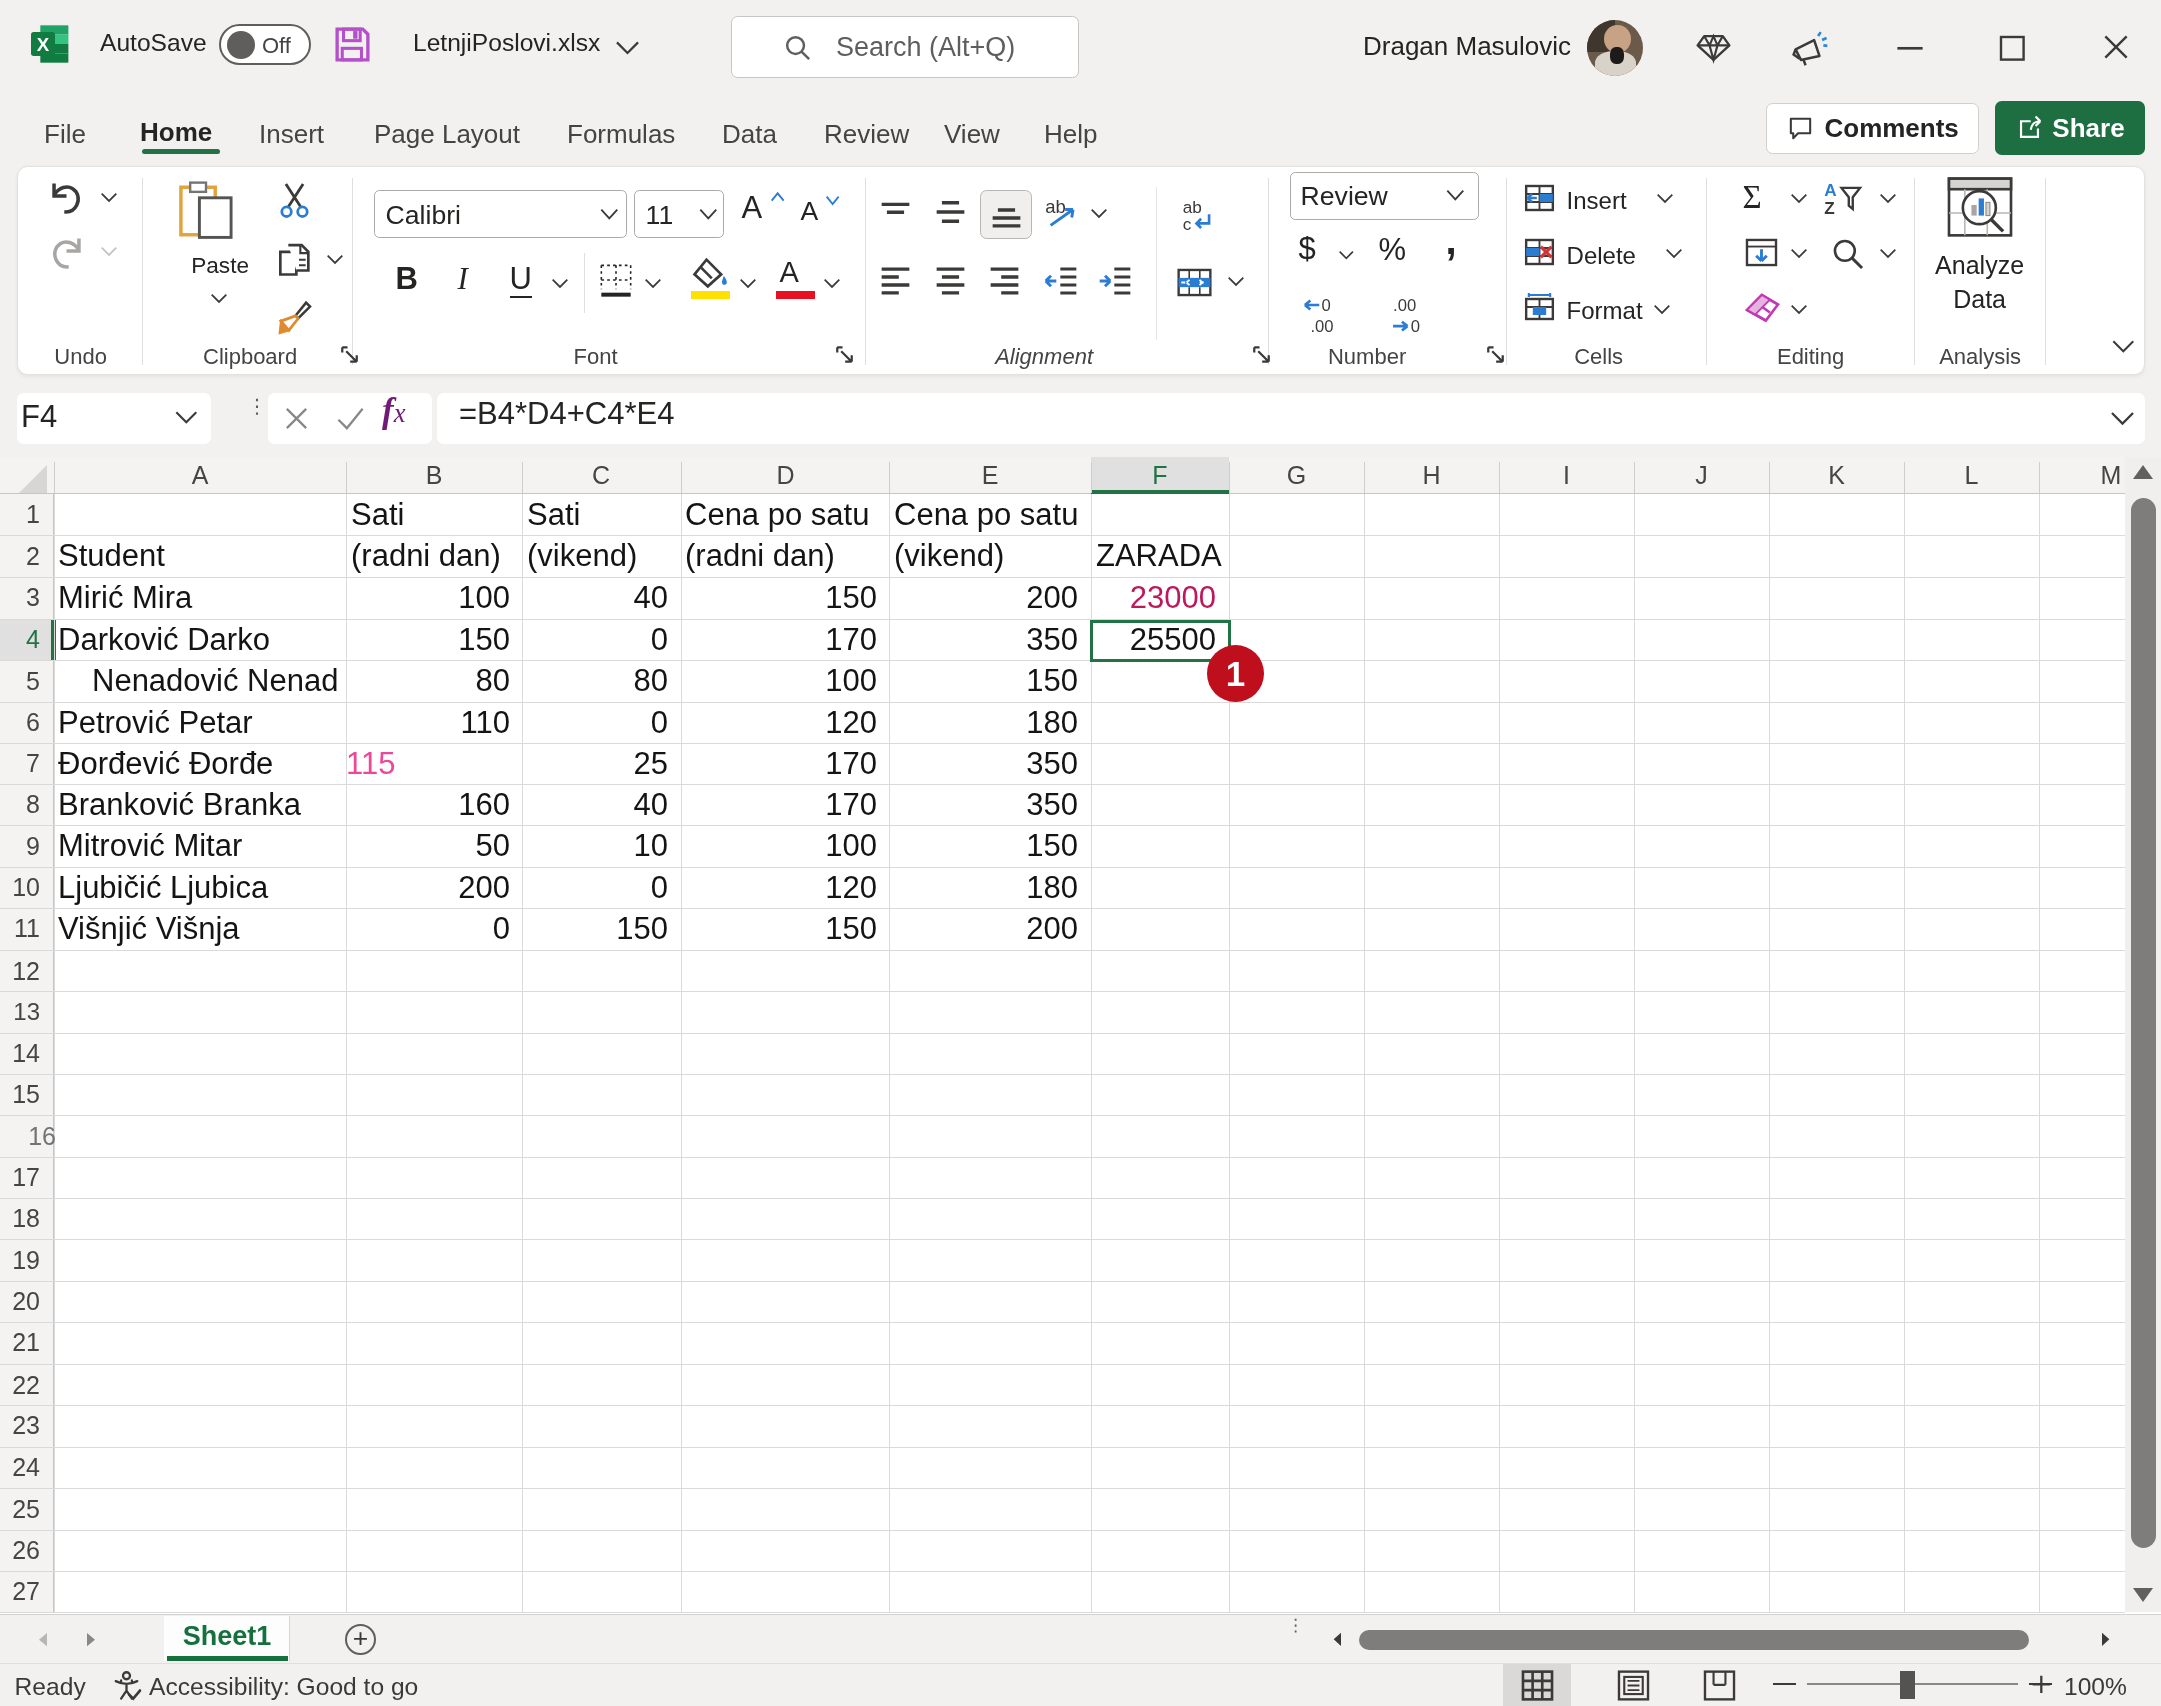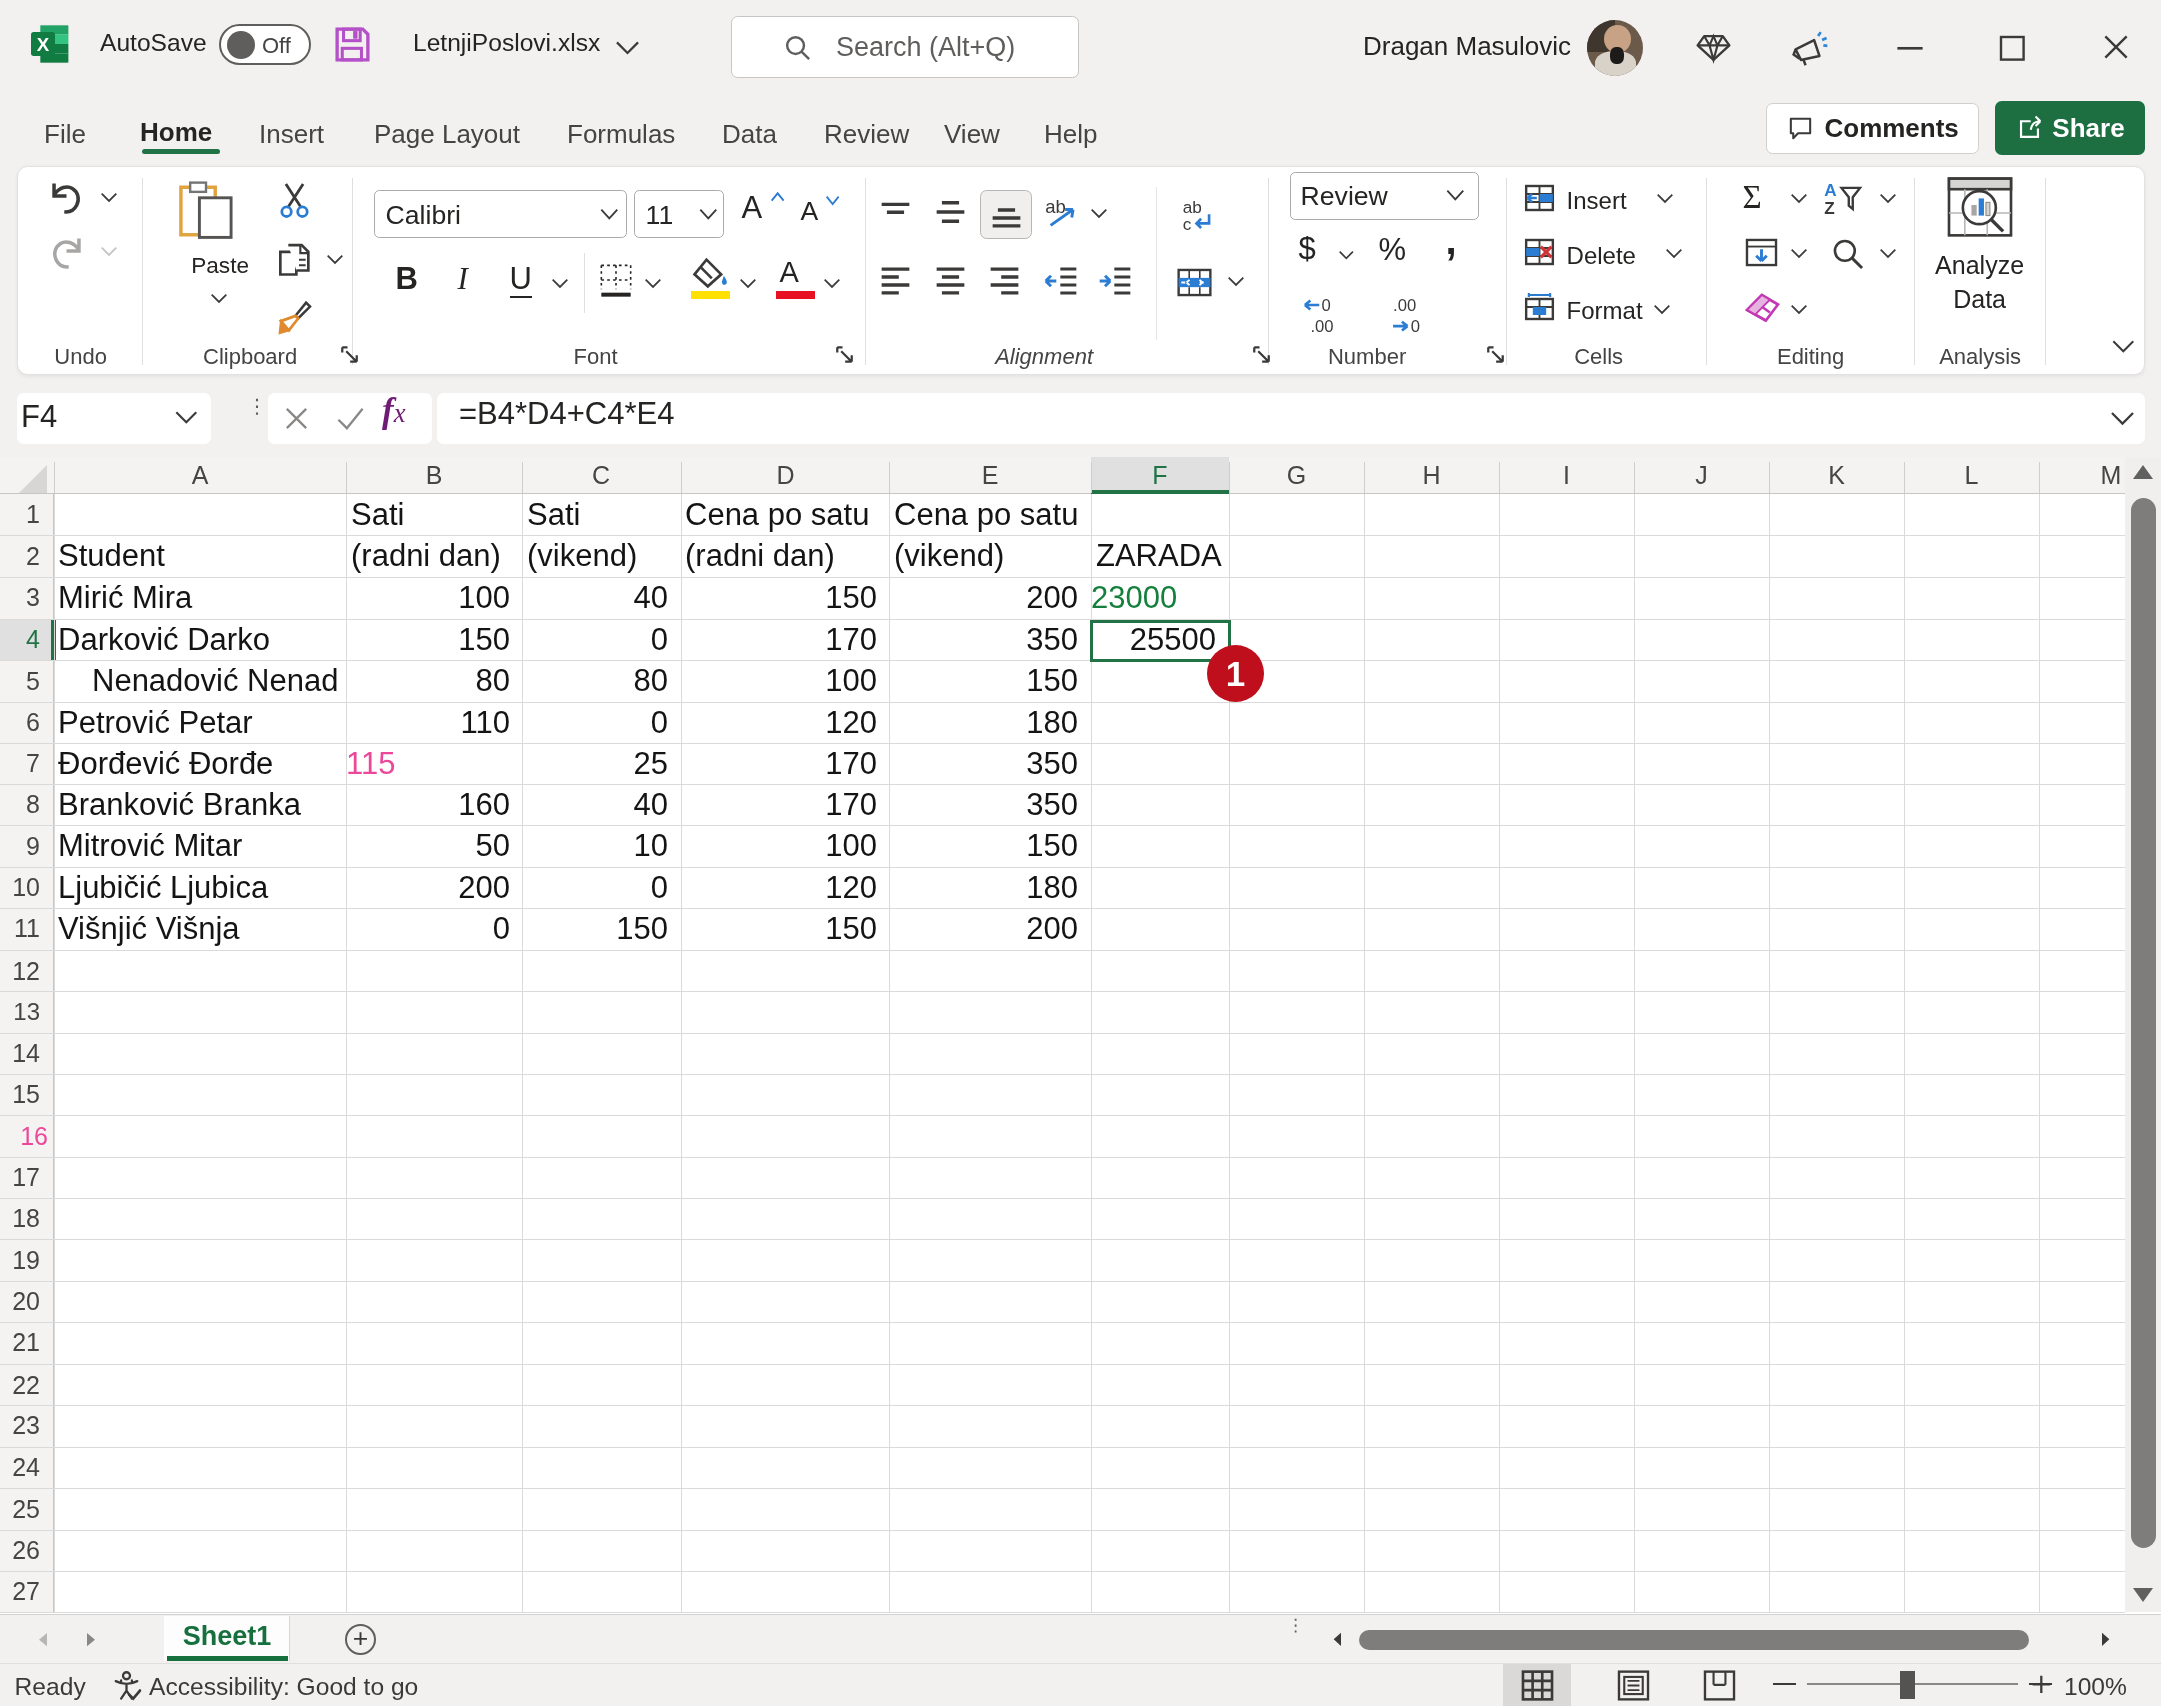--- a/index.html
+++ b/index.html
@@ -507,21 +507,21 @@
 <div class="abs" style="left:0;top:245px;width:40px;height:41px;line-height:41px;text-align:right;font-size:25px;color:#454545;">6</div>
 <div class="abs" style="left:0;top:286px;width:40px;height:41px;line-height:41px;text-align:right;font-size:25px;color:#454545;">7</div>
 <div class="abs" style="left:0;top:327px;width:40px;height:41px;line-height:41px;text-align:right;font-size:25px;color:#454545;">8</div>
 <div class="abs" style="left:0;top:368px;width:40px;height:42px;line-height:42px;text-align:right;font-size:25px;color:#454545;">9</div>
 <div class="abs" style="left:0;top:410px;width:40px;height:41px;line-height:41px;text-align:right;font-size:25px;color:#454545;">10</div>
 <div class="abs" style="left:0;top:451px;width:40px;height:41px;line-height:41px;text-align:right;font-size:25px;color:#454545;">11</div>
 <div class="abs" style="left:0;top:493px;width:40px;height:42px;line-height:42px;text-align:right;font-size:25px;color:#454545;">12</div>
 <div class="abs" style="left:0;top:534px;width:40px;height:41px;line-height:41px;text-align:right;font-size:24px;color:#454545;">13</div>
 <div class="abs" style="left:0;top:576px;width:40px;height:41px;line-height:41px;text-align:right;font-size:25px;color:#454545;">14</div>
 <div class="abs" style="left:0;top:617px;width:40px;height:41px;line-height:41px;text-align:right;font-size:25px;color:#454545;">15</div>
-<div class="abs" style="left:8px;top:658px;width:40px;height:42px;line-height:42px;text-align:right;font-size:25px;color:#ec4899;">16</div>
+<div class="abs" style="left:16px;top:658px;width:40px;height:42px;line-height:42px;text-align:right;font-size:25px;color:#737373;">16</div>
 <div class="abs" style="left:0;top:700px;width:40px;height:41px;line-height:41px;text-align:right;font-size:25px;color:#454545;">17</div>
 <div class="abs" style="left:0;top:741px;width:40px;height:41px;line-height:41px;text-align:right;font-size:25px;color:#454545;">18</div>
 <div class="abs" style="left:0;top:782px;width:40px;height:42px;line-height:42px;text-align:right;font-size:25px;color:#454545;">19</div>
 <div class="abs" style="left:0;top:824px;width:40px;height:41px;line-height:41px;text-align:right;font-size:25px;color:#454545;">20</div>
 <div class="abs" style="left:0;top:865px;width:40px;height:41px;line-height:41px;text-align:right;font-size:25px;color:#454545;">21</div>
 <div class="abs" style="left:0;top:907px;width:40px;height:42px;line-height:42px;text-align:right;font-size:25px;color:#454545;">22</div>
 <div class="abs" style="left:0;top:948px;width:40px;height:41px;line-height:41px;text-align:right;font-size:25px;color:#454545;">23</div>
 <div class="abs" style="left:0;top:990px;width:40px;height:41px;line-height:41px;text-align:right;font-size:25px;color:#454545;">24</div>
 <div class="abs" style="left:0;top:1031px;width:40px;height:42px;line-height:42px;text-align:right;font-size:25px;color:#454545;">25</div>
 <div class="abs" style="left:0;top:1073px;width:40px;height:41px;line-height:41px;text-align:right;font-size:25px;color:#454545;">26</div>
@@ -534,21 +534,21 @@
 <div class="abs" style="left:351px;top:78px;width:169px;height:42px;line-height:42px;text-align:left;font-size:31px;color:#141414;white-space:nowrap;">(radni dan)</div>
 <div class="abs" style="left:527px;top:78px;width:151px;height:42px;line-height:42px;text-align:left;font-size:31px;color:#141414;white-space:nowrap;">(vikend)</div>
 <div class="abs" style="left:685px;top:78px;width:201px;height:42px;line-height:42px;text-align:left;font-size:31px;color:#141414;white-space:nowrap;">(radni dan)</div>
 <div class="abs" style="left:894px;top:78px;width:195px;height:42px;line-height:42px;text-align:left;font-size:31px;color:#141414;white-space:nowrap;">(vikend)</div>
 <div class="abs" style="left:1096px;top:78px;width:130px;height:42px;line-height:42px;text-align:left;font-size:31px;color:#141414;white-space:nowrap;">ZARADA</div>
 <div class="abs" style="left:58px;top:120px;width:285px;height:41px;line-height:41px;text-align:left;font-size:31px;color:#141414;white-space:nowrap;">Mirić Mira</div>
 <div class="abs" style="left:346px;top:120px;width:164px;height:41px;line-height:41px;text-align:right;font-size:31px;color:#141414;white-space:nowrap;">100</div>
 <div class="abs" style="left:522px;top:120px;width:146px;height:41px;line-height:41px;text-align:right;font-size:31px;color:#141414;white-space:nowrap;">40</div>
 <div class="abs" style="left:681px;top:120px;width:196px;height:41px;line-height:41px;text-align:right;font-size:31px;color:#141414;white-space:nowrap;">150</div>
 <div class="abs" style="left:889px;top:120px;width:189px;height:41px;line-height:41px;text-align:right;font-size:31px;color:#141414;white-space:nowrap;">200</div>
-<div class="abs" style="left:1091px;top:120px;width:125px;height:41px;line-height:41px;font-size:31px;color:#15803d;white-space:nowrap;">23000</div>
+<div class="abs" style="left:1091px;top:120px;width:125px;height:41px;line-height:41px;text-align:right;font-size:31px;color:#be185d;white-space:nowrap;">23000</div>
 <div class="abs" style="left:58px;top:162px;width:285px;height:41px;line-height:41px;text-align:left;font-size:31px;color:#141414;white-space:nowrap;">Darković Darko</div>
 <div class="abs" style="left:346px;top:162px;width:164px;height:41px;line-height:41px;text-align:right;font-size:31px;color:#141414;white-space:nowrap;">150</div>
 <div class="abs" style="left:522px;top:162px;width:146px;height:41px;line-height:41px;text-align:right;font-size:31px;color:#141414;white-space:nowrap;">0</div>
 <div class="abs" style="left:681px;top:162px;width:196px;height:41px;line-height:41px;text-align:right;font-size:31px;color:#141414;white-space:nowrap;">170</div>
 <div class="abs" style="left:889px;top:162px;width:189px;height:41px;line-height:41px;text-align:right;font-size:31px;color:#141414;white-space:nowrap;">350</div>
 <div class="abs" style="left:1091px;top:162px;width:125px;height:41px;line-height:41px;text-align:right;font-size:31px;color:#141414;white-space:nowrap;">25500</div>
 <div class="abs" style="left:58px;top:203px;width:285px;height:42px;line-height:42px;text-align:left;font-size:31px;color:#141414;white-space:nowrap;margin-left:34px;">Nenadović Nenad</div>
 <div class="abs" style="left:346px;top:203px;width:164px;height:42px;line-height:42px;text-align:right;font-size:31px;color:#141414;white-space:nowrap;">80</div>
 <div class="abs" style="left:522px;top:203px;width:146px;height:42px;line-height:42px;text-align:right;font-size:31px;color:#141414;white-space:nowrap;">80</div>
 <div class="abs" style="left:681px;top:203px;width:196px;height:42px;line-height:42px;text-align:right;font-size:31px;color:#141414;white-space:nowrap;">100</div>

